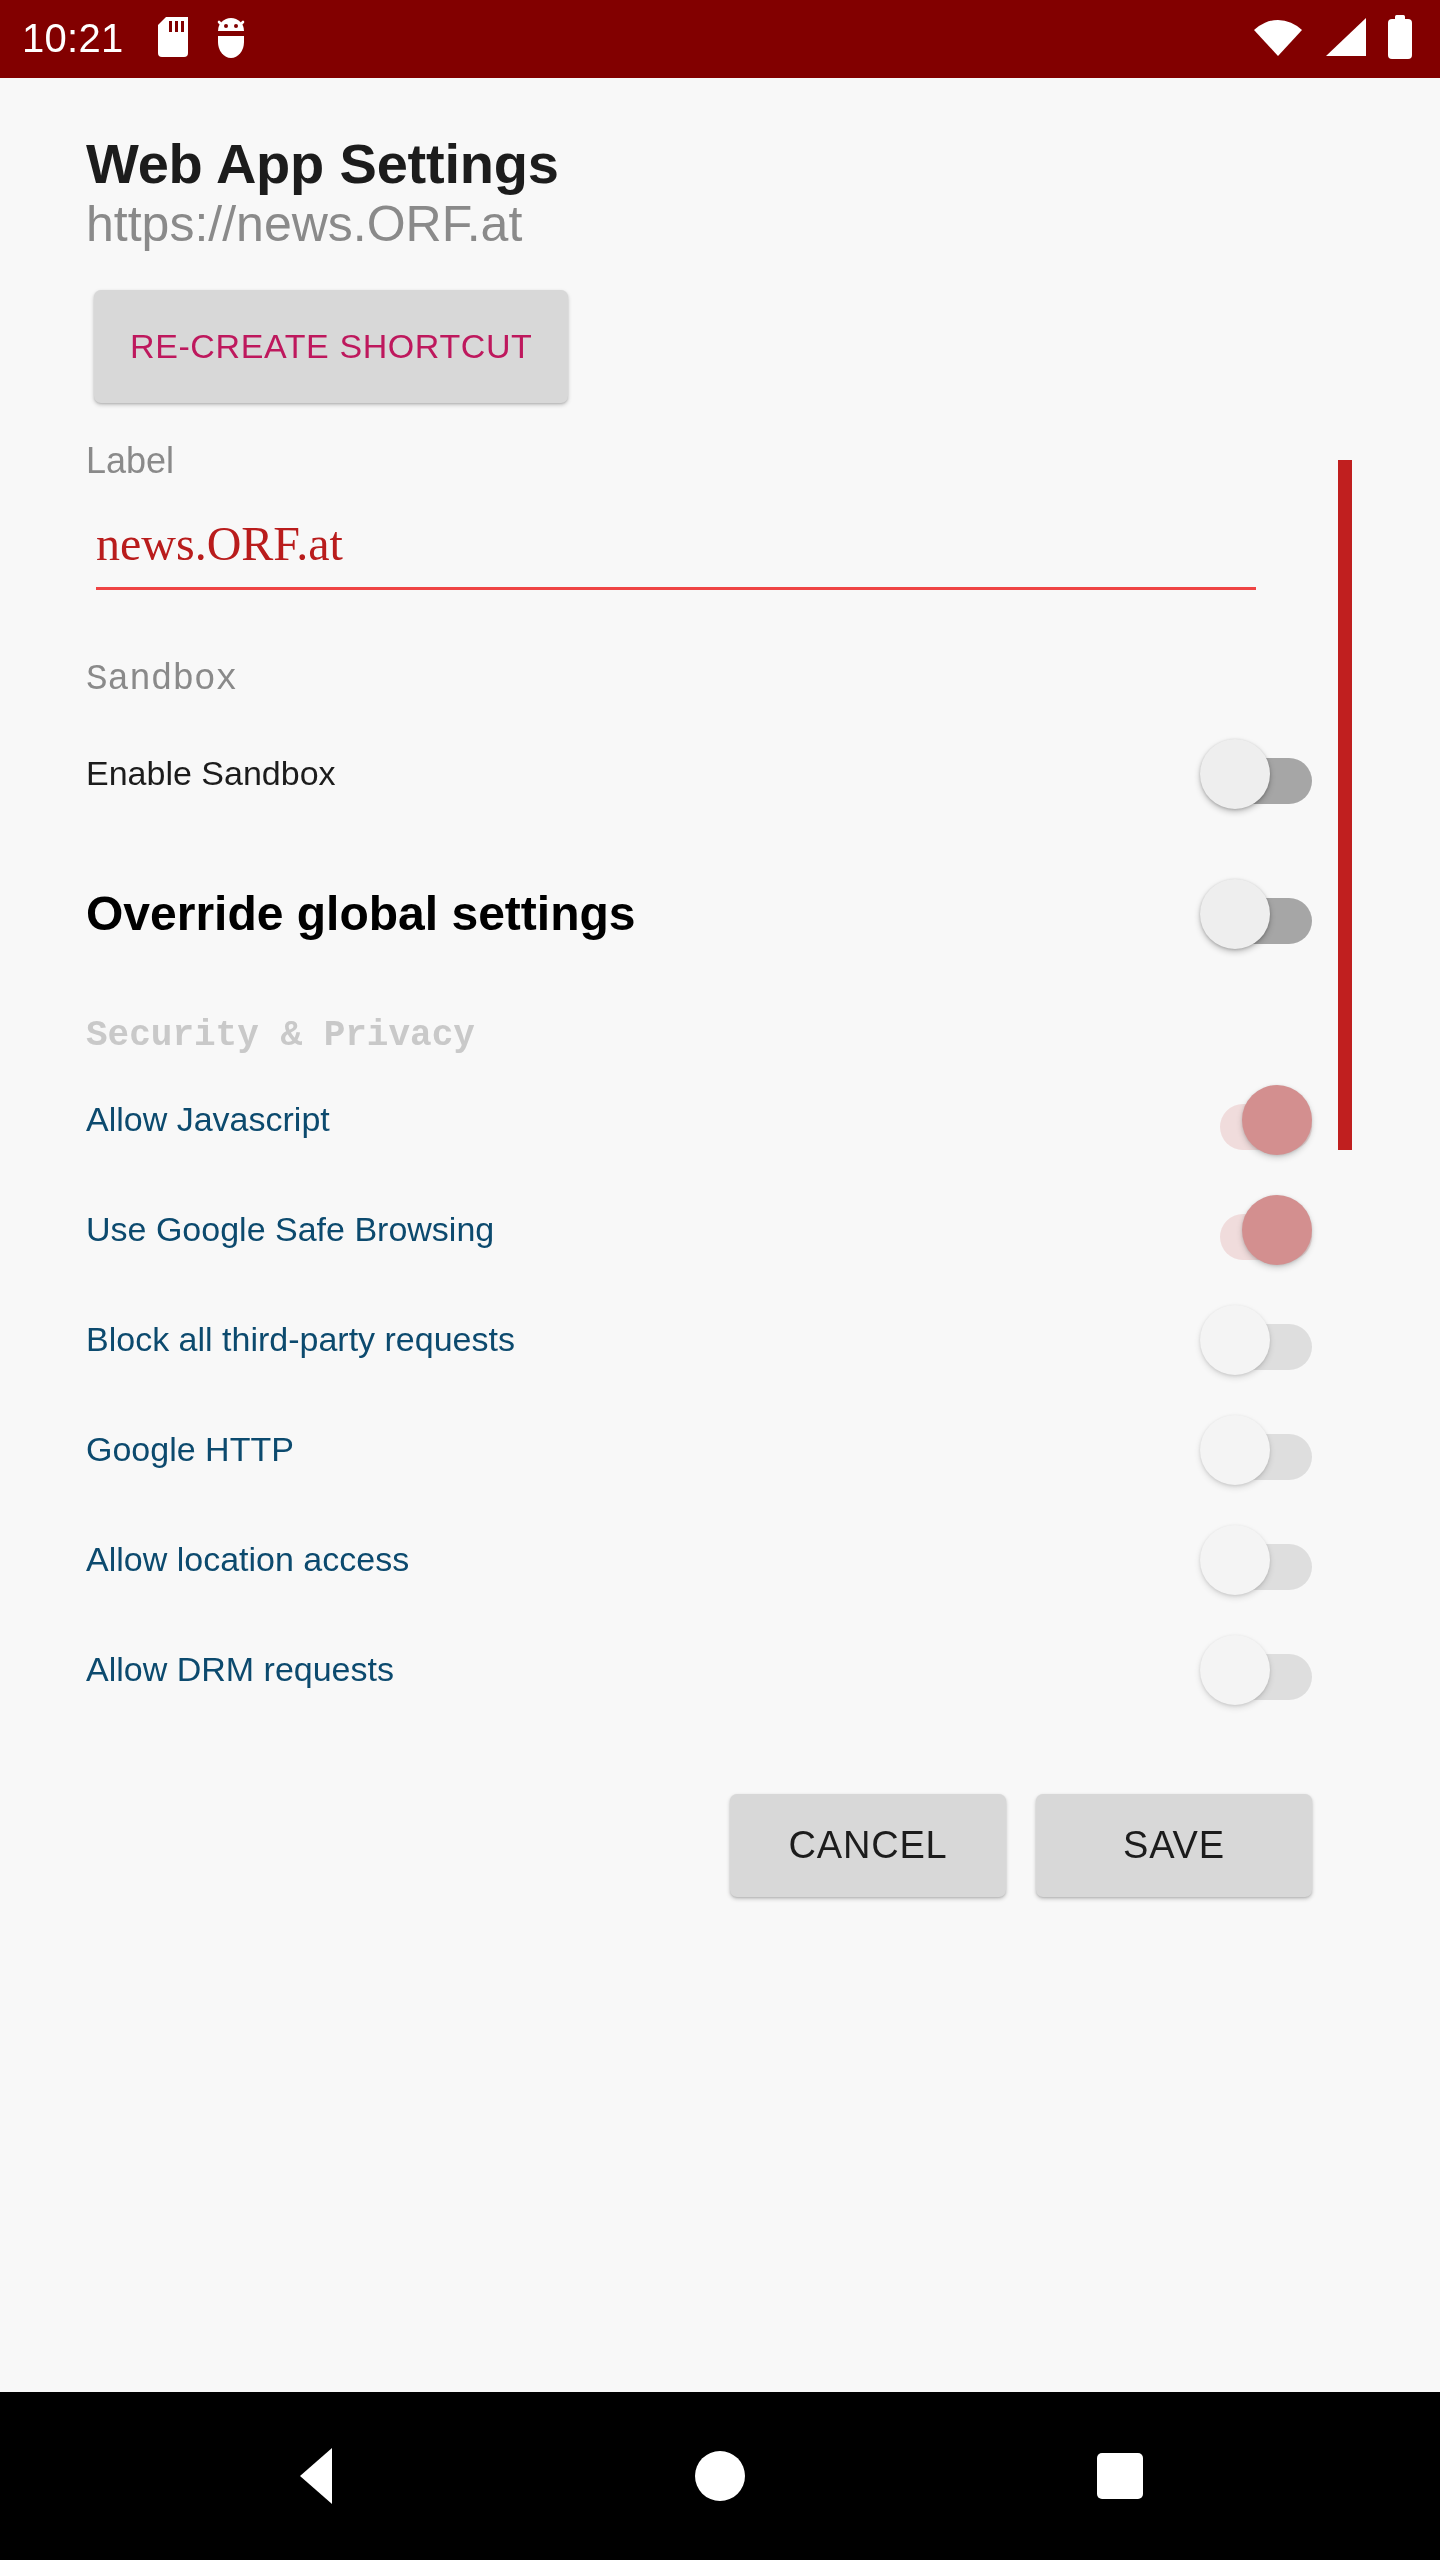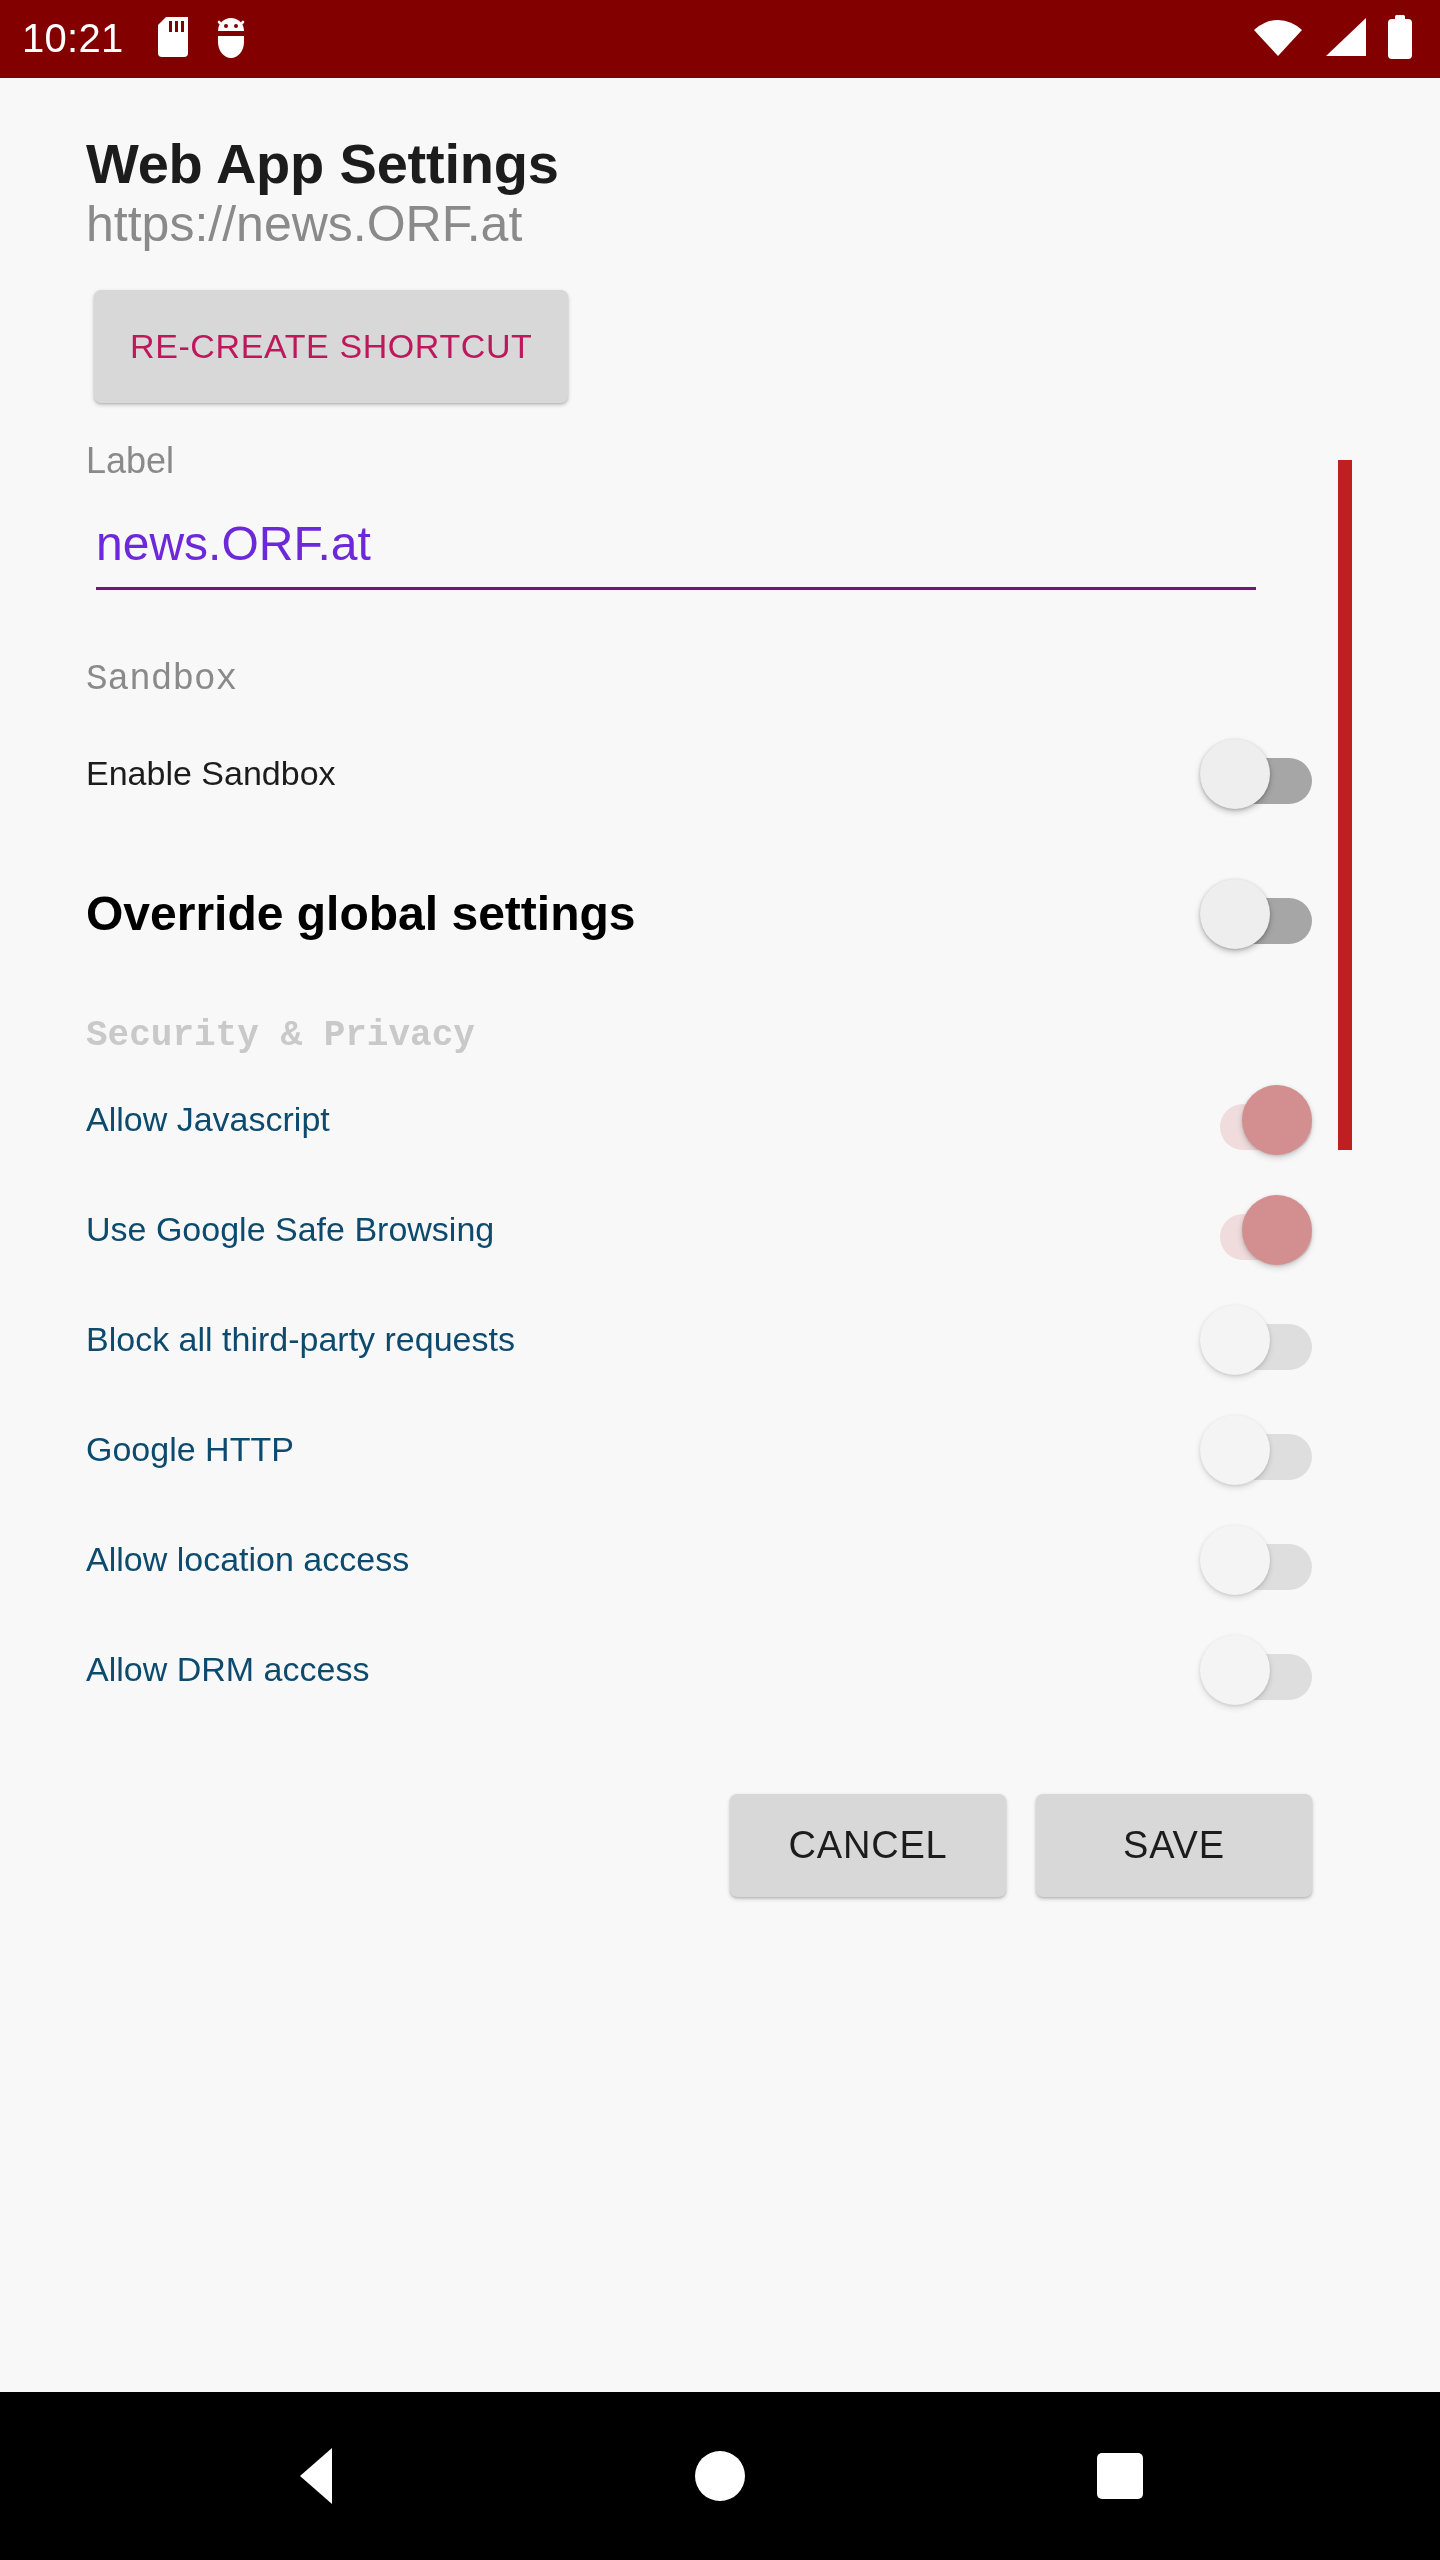--- a/index.html
+++ b/index.html
@@ -108,25 +108,25 @@
     font-size: 36px;
     color: #8a8a8a;
     line-height: 1.1;
   }
 
   .text-field {
     margin-top: 36px;
     margin-left: 10px;
     width: 1160px;
     border: none;
-    border-bottom: 3px solid #701a75;
+    border-bottom: 3px solid #ef4444;
     background: transparent;
-    font-family: Liberation Sans, sans-serif;
+    font-family: Liberation Serif, serif;
     font-size: 48px;
-    color: #6d28d9;
+    color: #b91c1c;
     padding: 0 0 16px 0;
     outline: none;
     display: block;
   }
 
   .section-header {
     font-size: 36px;
     color: #8a8a8a;
     margin-top: 70px;
     line-height: 1.1;
@@ -357,21 +357,21 @@
 
       <div class="row disabled-row">
         <span class="row-label muted">Allow location access</span>
         <span class="switch off-disabled">
           <span class="track"></span>
           <span class="thumb"></span>
         </span>
       </div>
 
       <div class="row disabled-row">
-        <span class="row-label muted">Allow DRM access</span>
+        <span class="row-label muted">Allow DRM requests</span>
         <span class="switch off-disabled">
           <span class="track"></span>
           <span class="thumb"></span>
         </span>
       </div>
 
       <div class="actions">
         <button class="action-btn">CANCEL</button>
         <button class="action-btn">SAVE</button>
       </div>

